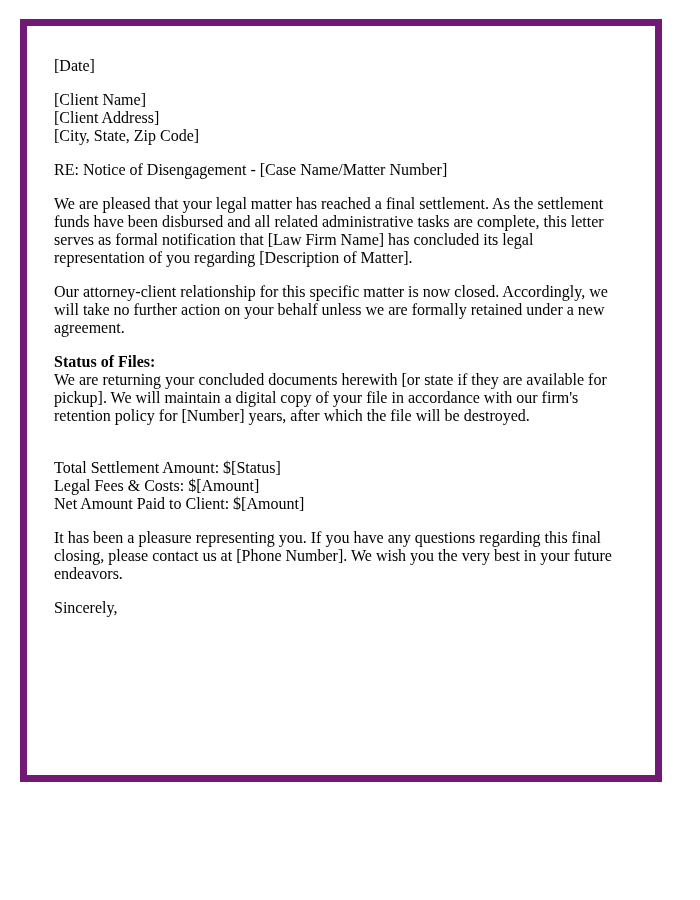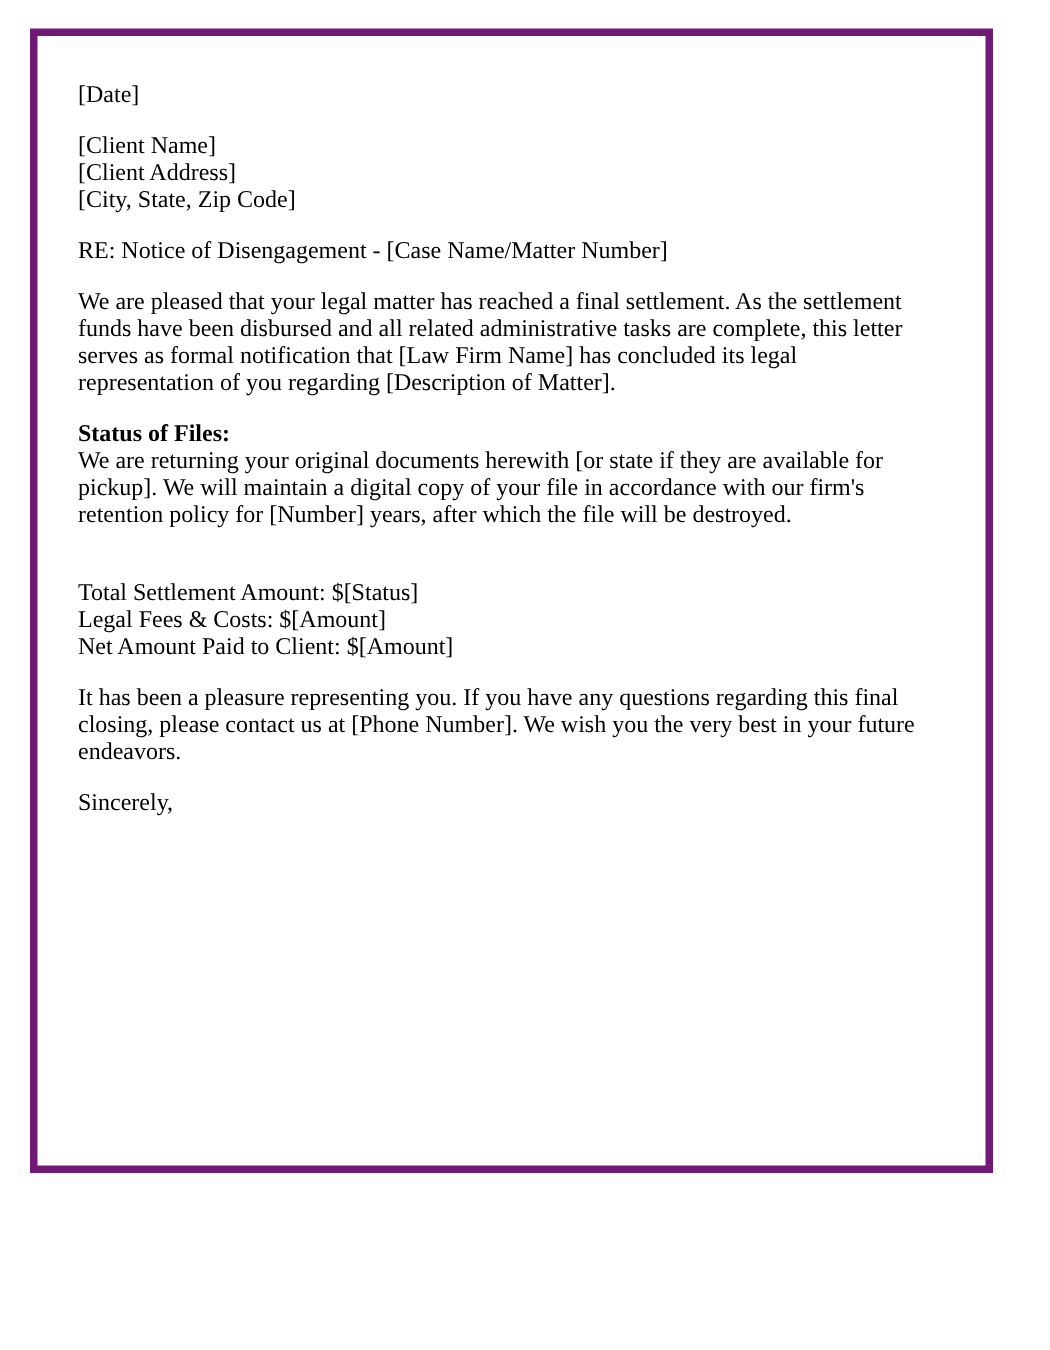--- a/index.html
+++ b/index.html
@@ -14,21 +14,21 @@
     font-family: "Liberation Serif", "DejaVu Serif", serif;
     color: #000000;
   }
   .letter-frame {
     position: absolute;
     left: 20px;
     top: 19px;
     width: 642px;
     height: 763px;
     box-sizing: border-box;
-    border: 5px solid #701a75;
+    border: 7px solid #701a75;
     padding: 15px 36px 0 27px;
     font-size: 16px;
     line-height: 18px;
     overflow: hidden;
   }
   .letter-frame p {
     margin: 16px 0;
   }
   strong {
     font-weight: bold;
@@ -41,22 +41,23 @@
 
   <p>[Date]</p>
 
   <p><span>[Client Name]</span><br><span>[Client Address]</span><br><span>[City, State, Zip Code]</span></p>
 
   <p>RE: Notice of Disengagement - [Case Name/Matter Number]</p>
 
 
   <p>We are pleased that your legal matter has reached a final settlement. As the settlement funds have been disbursed and all related administrative tasks are complete, this letter serves as formal notification that [Law Firm Name] has concluded its legal representation of you regarding [Description of Matter].</p>
 
+  <p>Our attorney-client relationship for this specific matter is now closed. Accordingly, we will take no further action on your behalf unless we are formally retained under a new agreement.</p>
 
-  <p><strong>Status of Files:</strong><br><span>We are returning your original documents herewith [or state if they are available for pickup]. We will maintain a digital copy of your file in accordance with our firm's retention policy for [Number] years, after which the file will be destroyed.</span></p>
+  <p><strong>Status of Files:</strong><br><span>We are returning your concluded documents herewith [or state if they are available for pickup]. We will maintain a digital copy of your file in accordance with our firm's retention policy for [Number] years, after which the file will be destroyed.</span></p>
 
   <p><br><span>Total Settlement Amount: $[Status]</span><br><span>Legal Fees &amp; Costs: $[Amount]</span><br><span>Net Amount Paid to Client: $[Amount]</span></p>
 
   <p>It has been a pleasure representing you. If you have any questions regarding this final closing, please contact us at [Phone Number]. We wish you the very best in your future endeavors.</p>
 
   <p>Sincerely,</p>
 
 
 </div>
 

